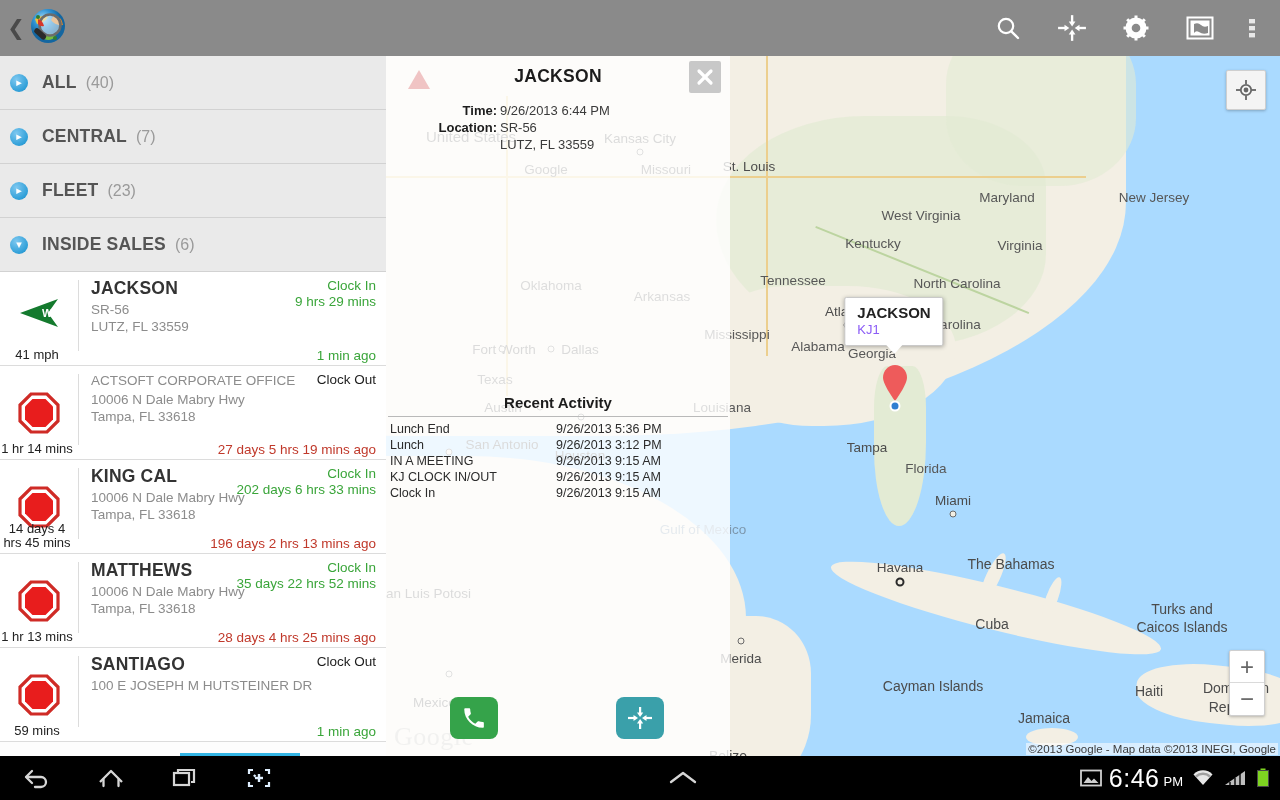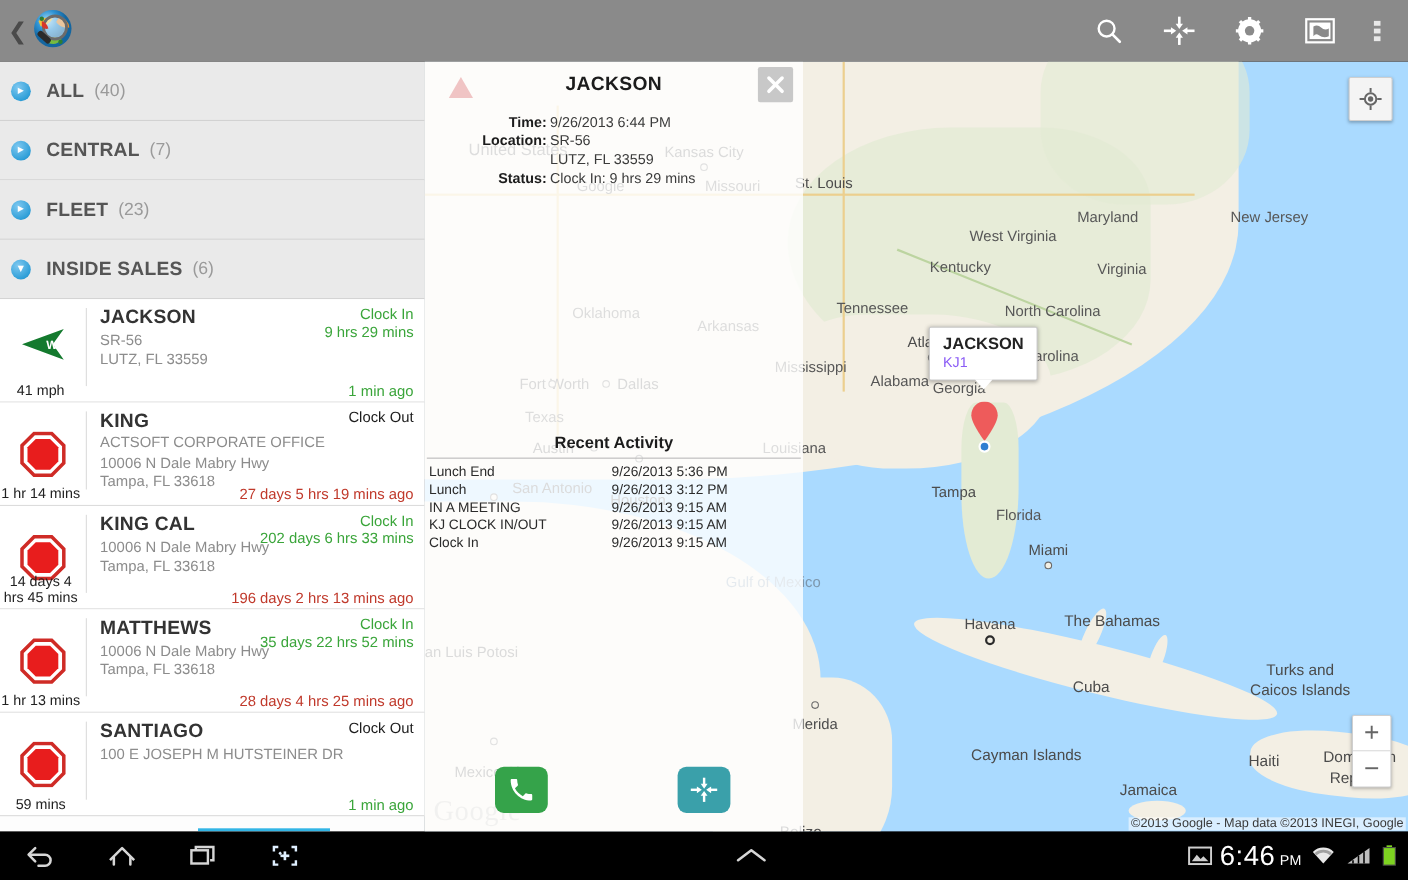--- a/index.html
+++ b/index.html
@@ -352,24 +352,20 @@
           <div class="dvalue">9/26/2013 6:44 PM</div>
         </div>
         <div class="dfield">
           <div class="dlabel">Location:</div>
           <div class="dvalue">SR-56</div>
         </div>
         <div class="dfield">
           <div class="dlabel"></div>
           <div class="dvalue">LUTZ, FL 33559</div>
         </div>
-        <div class="dfield">
-          <div class="dlabel">Status:</div>
-          <div class="dvalue">Clock In: 9 hrs 29 mins</div>
-        </div>
       </div>
 
     <div class="recent">
       <div class="recent-title">Recent Activity</div>
       <div class="recent-rule"></div>
       <div id="activity-list" style="padding-top:3px;">
           <div class="act-row">
             <div class="act-name">Lunch End</div>
             <div class="act-time">9/26/2013 5:36 PM</div>
           </div>
@@ -460,21 +456,20 @@
         <div class="person-row">
           <div class="pr-left">
             <div class="pr-status-icon"><svg width="42" height="42" viewBox="0 0 42 42">
                 <polygon points="13,2 29,2 40,13 40,29 29,40 13,40 2,29 2,13" fill="none" stroke="#cf2b26" stroke-width="3.2"></polygon>
                 <polygon points="14.5,7 27.5,7 35,14.5 35,27.5 27.5,35 14.5,35 7,27.5 7,14.5" fill="#e81d1d"></polygon>
               </svg></div>
             <div class="pr-duration">1 hr 14 mins</div>
           </div>
           <div class="pr-divider"></div>
           <div class="pr-body">
-            <div class="pr-name">KING</div>
             <div class="pr-addr tight">ACTSOFT CORPORATE OFFICE</div>
             <div class="pr-addr">10006 N Dale Mabry Hwy</div>
             <div class="pr-addr tight">Tampa, FL 33618</div>
             <div class="pr-clock dark">
               <span class="lbl">Clock Out</span>
             </div>
             <div class="pr-ago red">27 days 5 hrs 19 mins ago</div>
           </div>
         </div>
         <div class="person-row">

